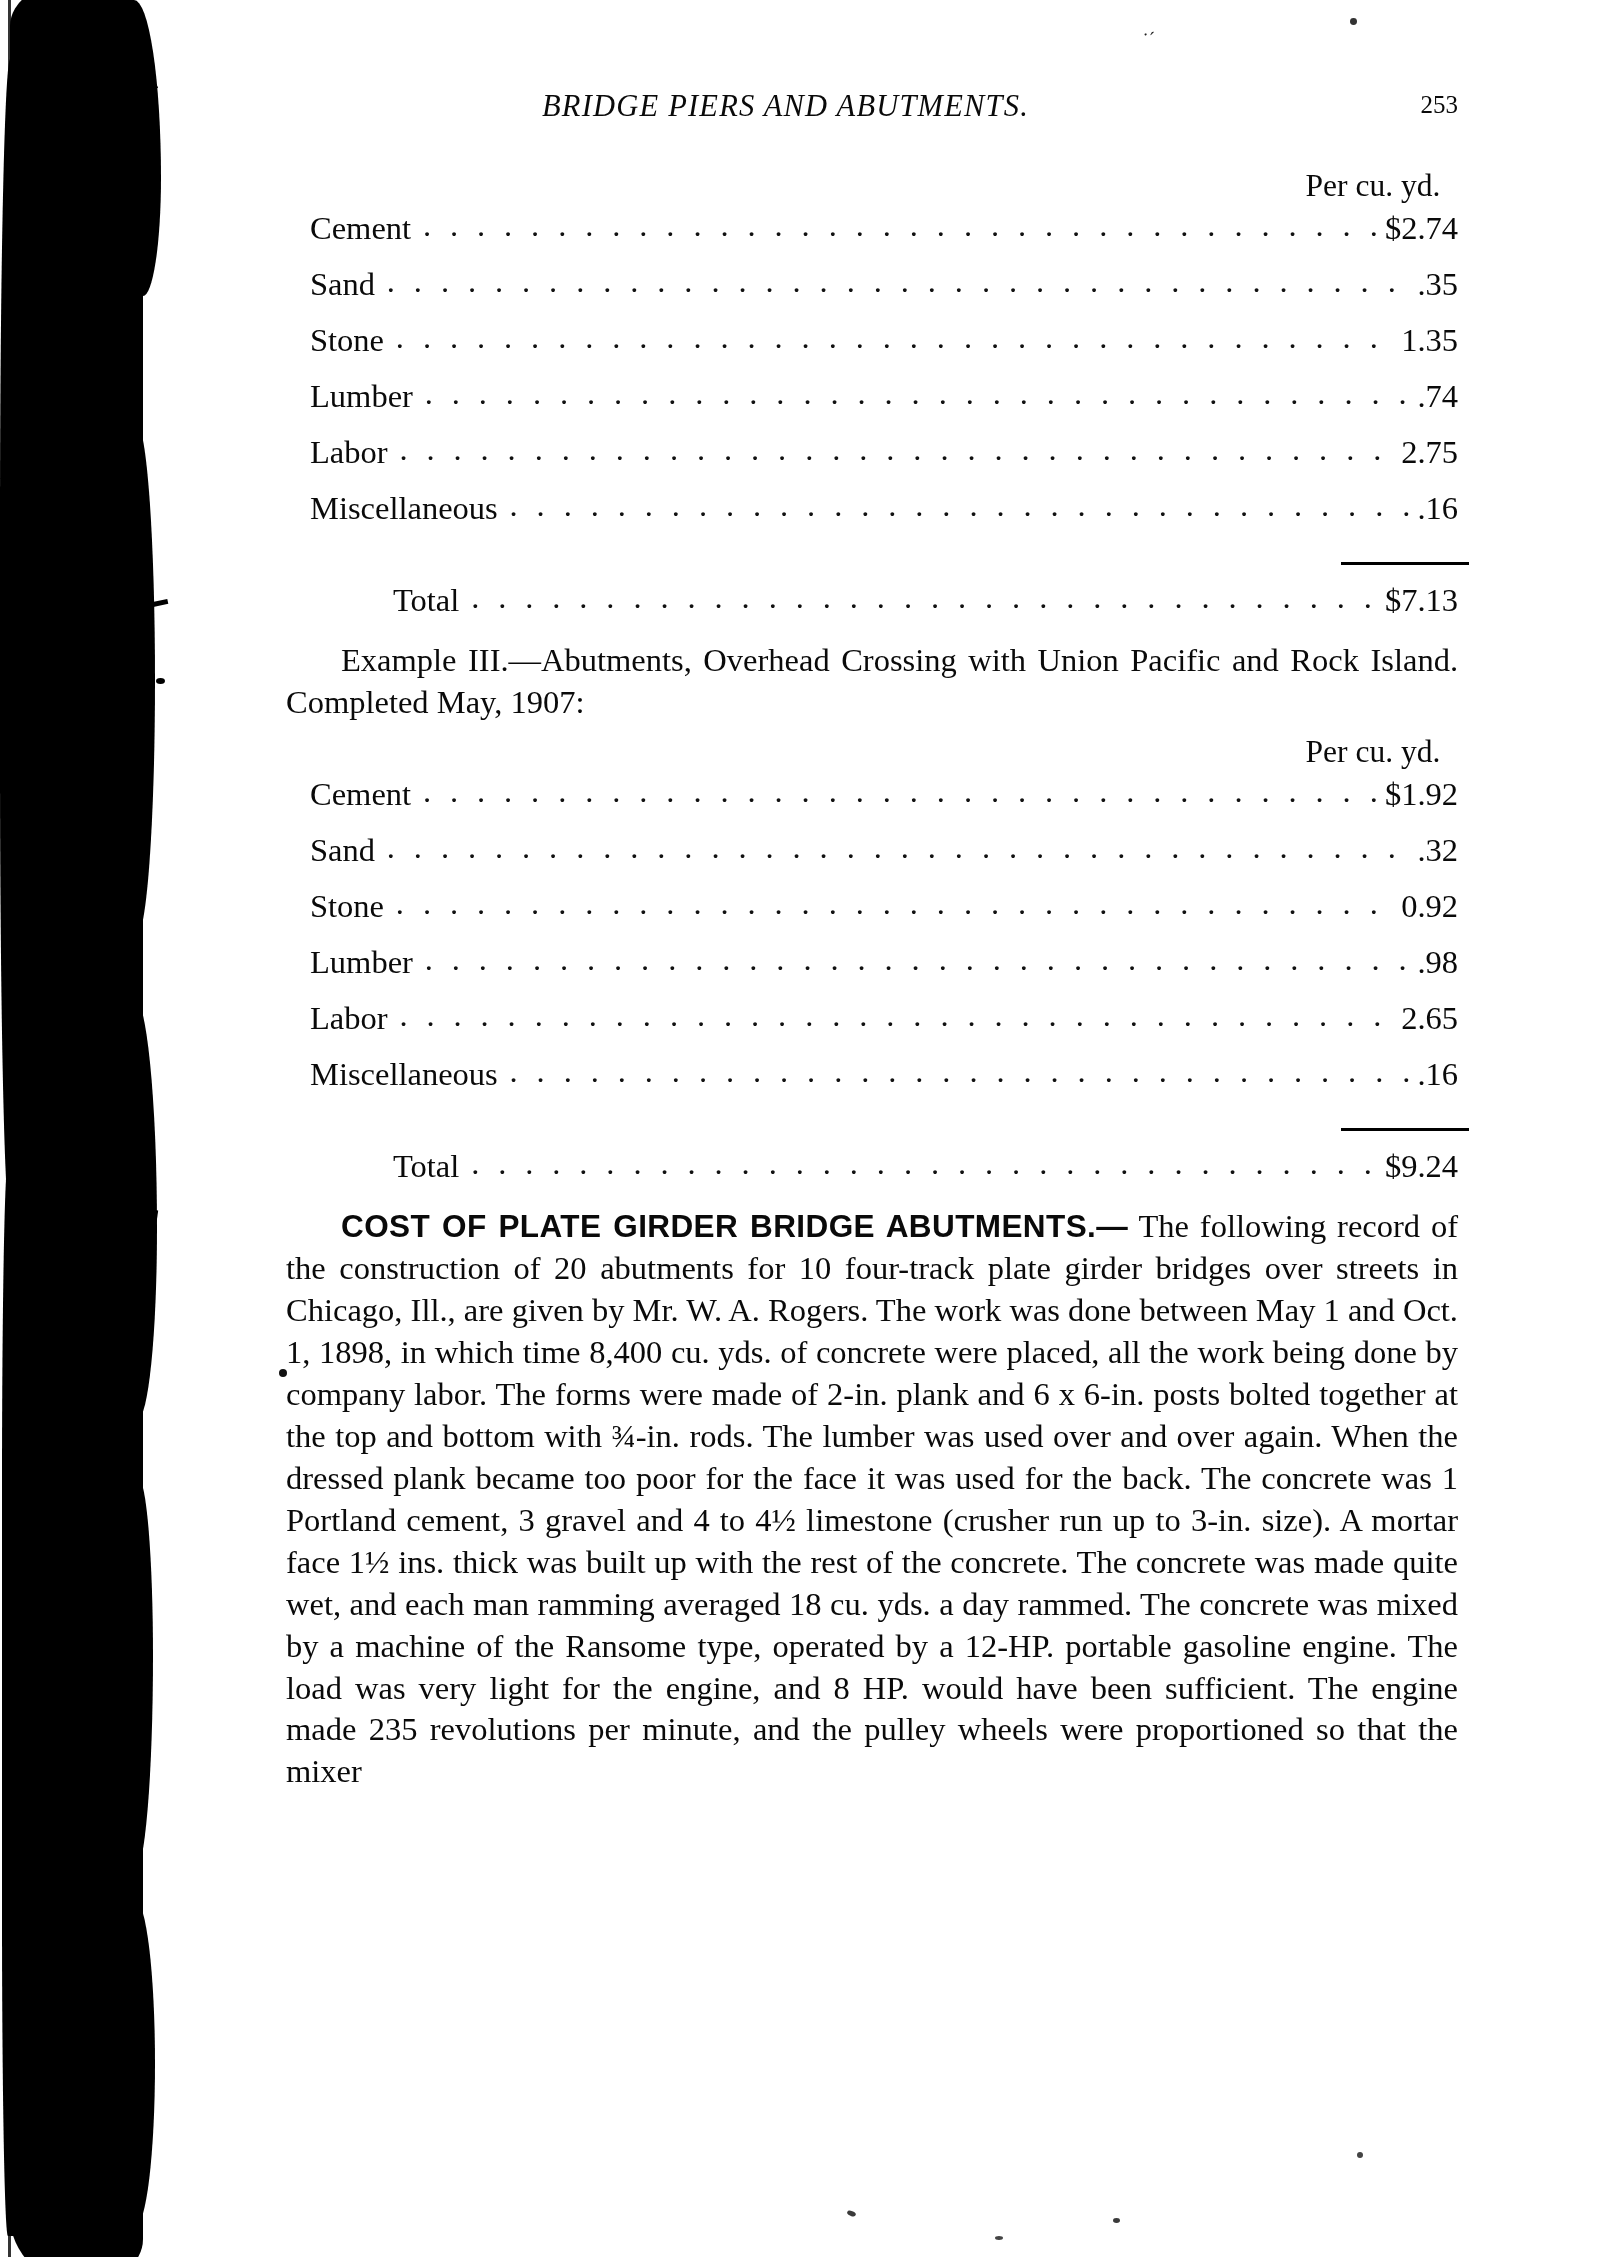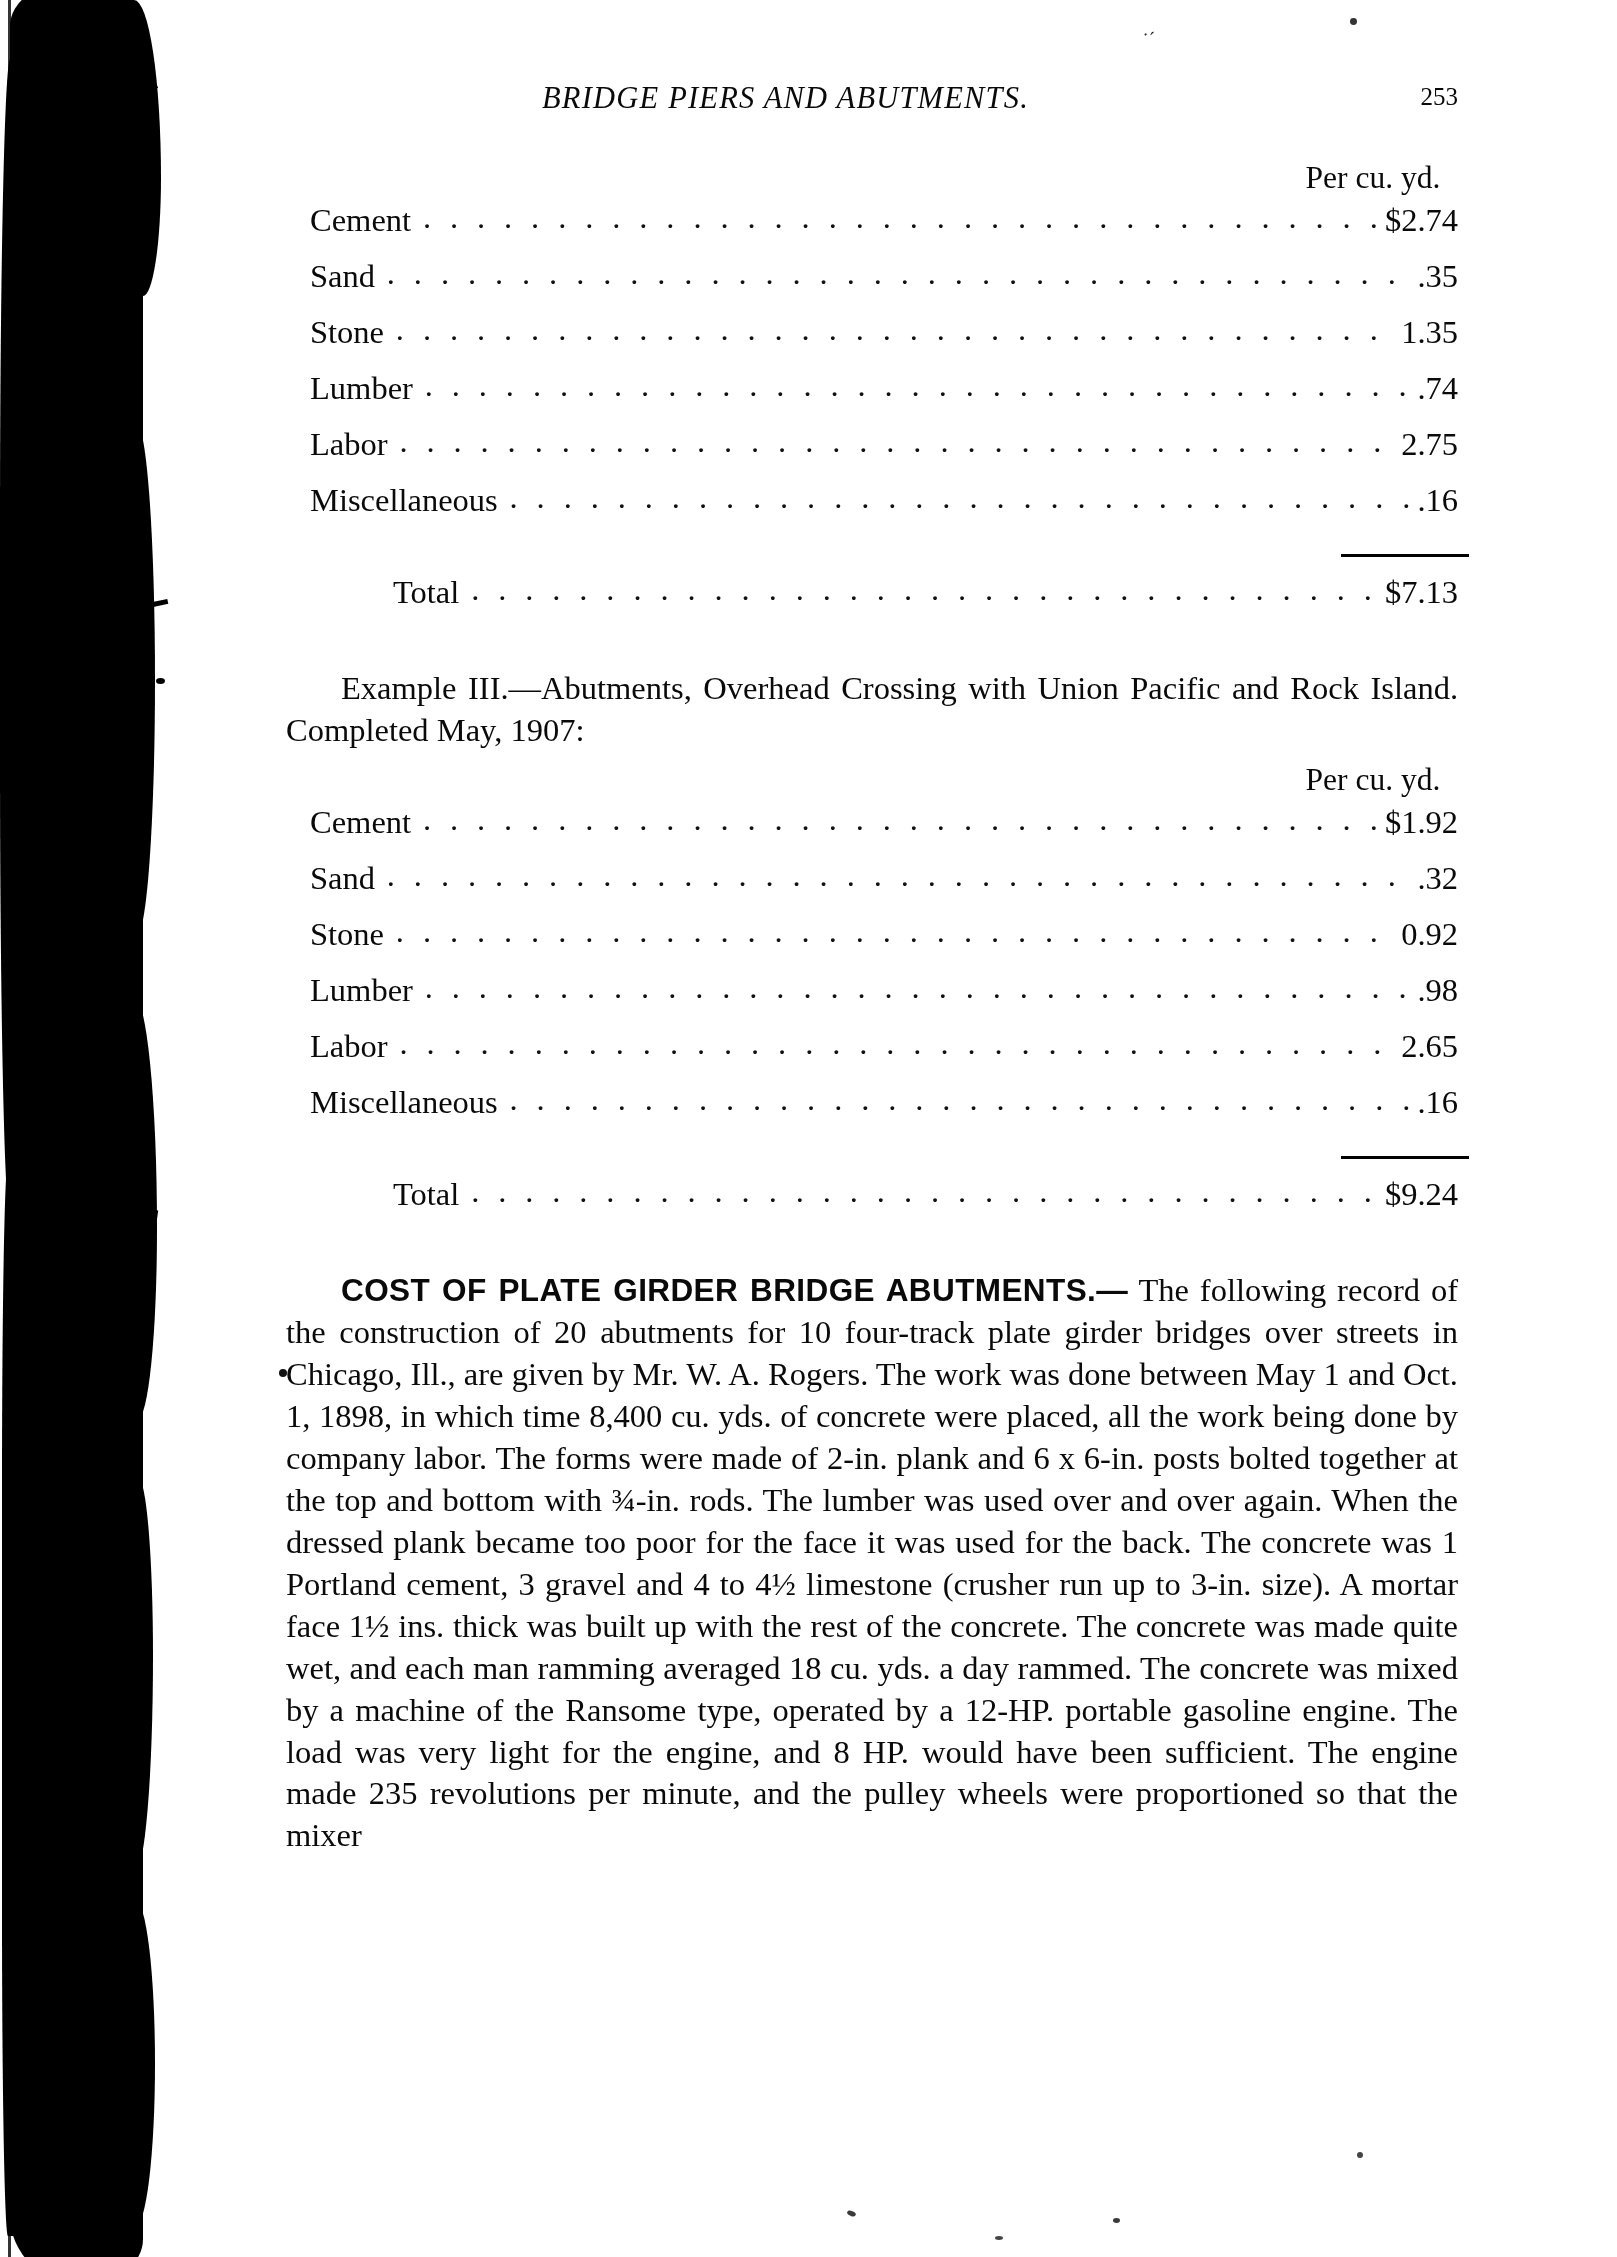--- a/index.html
+++ b/index.html
@@ -86,21 +86,21 @@
   
   #page {
     position: absolute;
     inset: 0;
     z-index: 2;
   }
 
   .content {
     position: absolute;
     left: 286px;
-    top: 0;
+    top: 8px;
     width: 1172px;
   }
 
   
   .running-head {
     position: relative;
     height: 69px;
     margin-top: 81px;
   }
   .running-head .rh-title {
@@ -217,21 +217,20 @@
     font-size: 32.5px;
     line-height: 1.29;
     margin: 0;
     text-align: justify;
     text-justify: inter-word;
     -webkit-hyphens: none;
     hyphens: none;
   }
   p.body.indent {
     text-indent: 55px;
-    margin-top: 36px;
   }
   .example-para {
     margin-top: 29.6px;
     margin-bottom: 7.9px;
   }
   .section-para {
     margin-top: 25.6px;
   }
   .section-head {
     font-family: "Liberation Sans", sans-serif;

